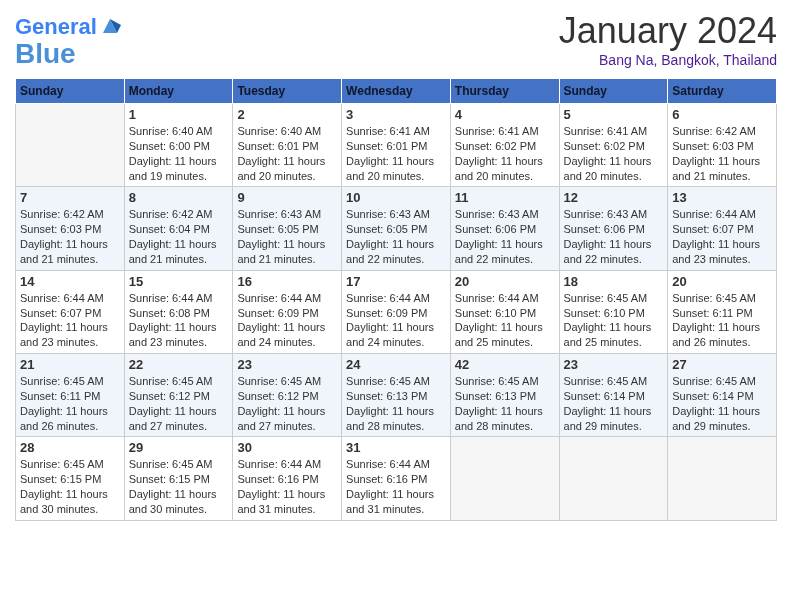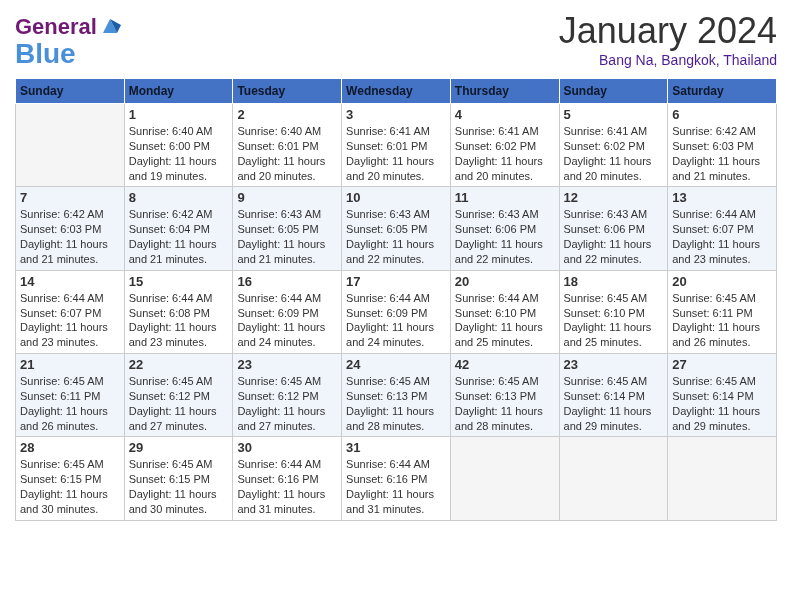--- a/index.html
+++ b/index.html
@@ -25,21 +25,21 @@
       align-items: center;
       margin-top: 5px;
     }
     .logo-text {
       font-size: 22px;
       font-weight: bold;
       color: #333;
       line-height: 1.1;
     }
     .logo-text span {
-      color: #701a75;
+      color: #3b82f6;
     }
     .title-block {
       text-align: right;
     }
     .month-title {
       font-size: 36px;
       font-weight: normal;
       color: #333;
     }
     .location {

